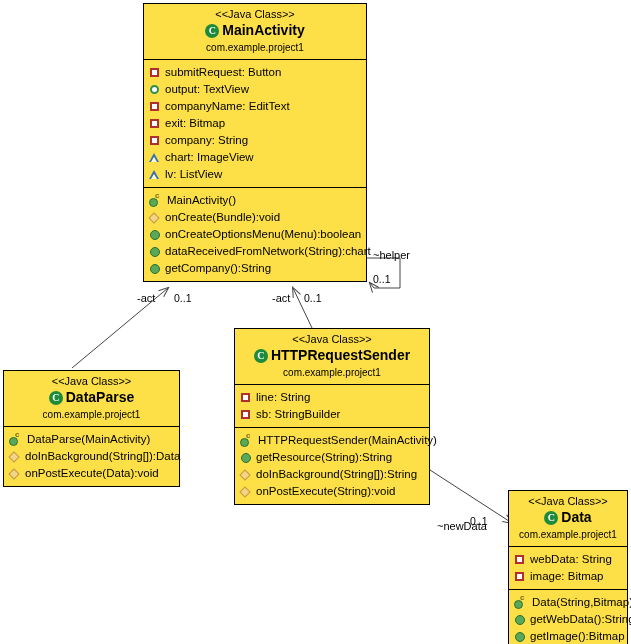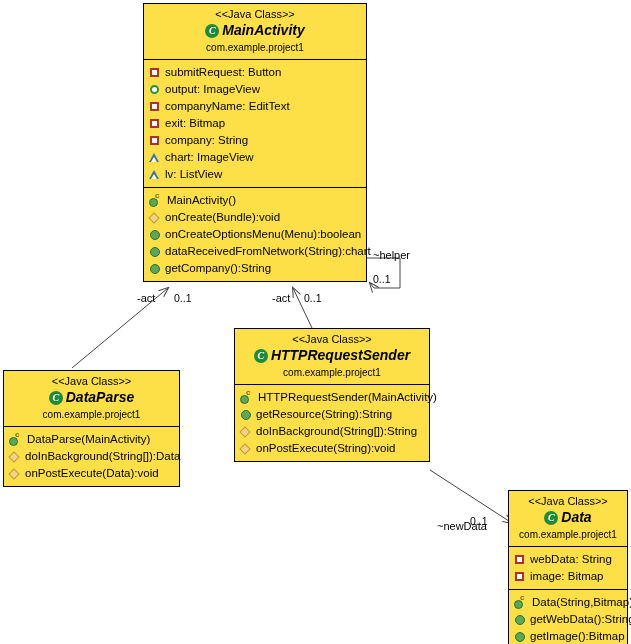--- a/index.html
+++ b/index.html
@@ -13,21 +13,21 @@
 
   .uml-class{position:absolute;box-sizing:border-box;
              background:#fde047;border:1px solid #000000;}
 
   .compartment{box-sizing:border-box;}
   .compartment + .compartment{border-top:1px solid #000000;}
 
   .hdr{padding:4px 4px 5px 4px;text-align:center;}
   .stereotype{font-size:11px;color:#000;line-height:13px;}
   .cname-row{display:flex;align-items:center;justify-content:center;
-             gap:3px;line-height:17px;margin-top:1px;font-style:italic;}
+             gap:3px;line-height:17px;margin-top:1px;}
   .cname{font-size:14px;font-weight:bold;color:#000;}
   .pkg{font-size:10px;color:#000;line-height:13px;margin-top:2px;}
 
   .members{padding:4px 12px 4px 5px;}
   .member{display:flex;align-items:center;gap:5px;line-height:17px;
           height:17px;white-space:nowrap;}
   .member .mtext{font-size:11.5px;color:#000;}
 
   
   .ico{width:11px;height:11px;flex:0 0 11px;position:relative;}
@@ -119,21 +119,21 @@
       </div>
       <div class="pkg">com.example.project1</div>
     </div>
     <div class="compartment members">
       <div class="member">
         <span class="ico priv-attr"></span>
         <span class="mtext">submitRequest: Button</span>
       </div>
       <div class="member">
         <span class="ico pub-attr"></span>
-        <span class="mtext">output: ImageView</span>
+        <span class="mtext">output: TextView</span>
       </div>
       <div class="member">
         <span class="ico priv-attr"></span>
         <span class="mtext">companyName: EditText</span>
       </div>
       <div class="member">
         <span class="ico priv-attr"></span>
         <span class="mtext">exit: Bitmap</span>
       </div>
       <div class="member">
@@ -206,20 +206,30 @@
     <div class="compartment hdr">
       <div class="stereotype">&lt;&lt;Java Class&gt;&gt;</div>
       <div class="cname-row">
         <span class="kind-badge"></span>
         <span class="cname">HTTPRequestSender</span>
       </div>
       <div class="pkg">com.example.project1</div>
     </div>
     <div class="compartment members">
       <div class="member">
+        <span class="ico priv-attr"></span>
+        <span class="mtext">line: String</span>
+      </div>
+      <div class="member">
+        <span class="ico priv-attr"></span>
+        <span class="mtext">sb: StringBuilder</span>
+      </div>
+    </div>
+    <div class="compartment members">
+      <div class="member">
         <span class="ico ctor">
             <span class="sup">c</span>
           </span>
         <span class="mtext">HTTPRequestSender(MainActivity)</span>
       </div>
       <div class="member">
         <span class="ico pub-m"></span>
         <span class="mtext">getResource(String):String</span>
       </div>
       <div class="member">

